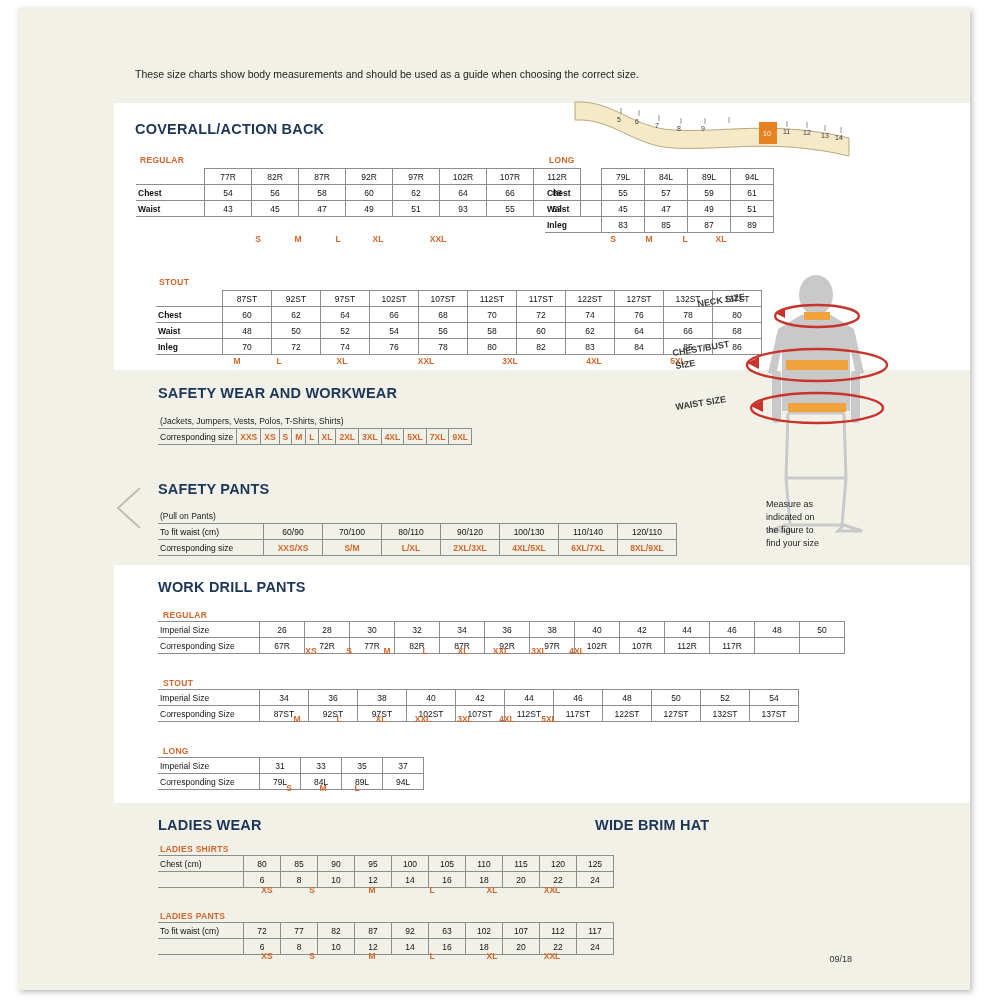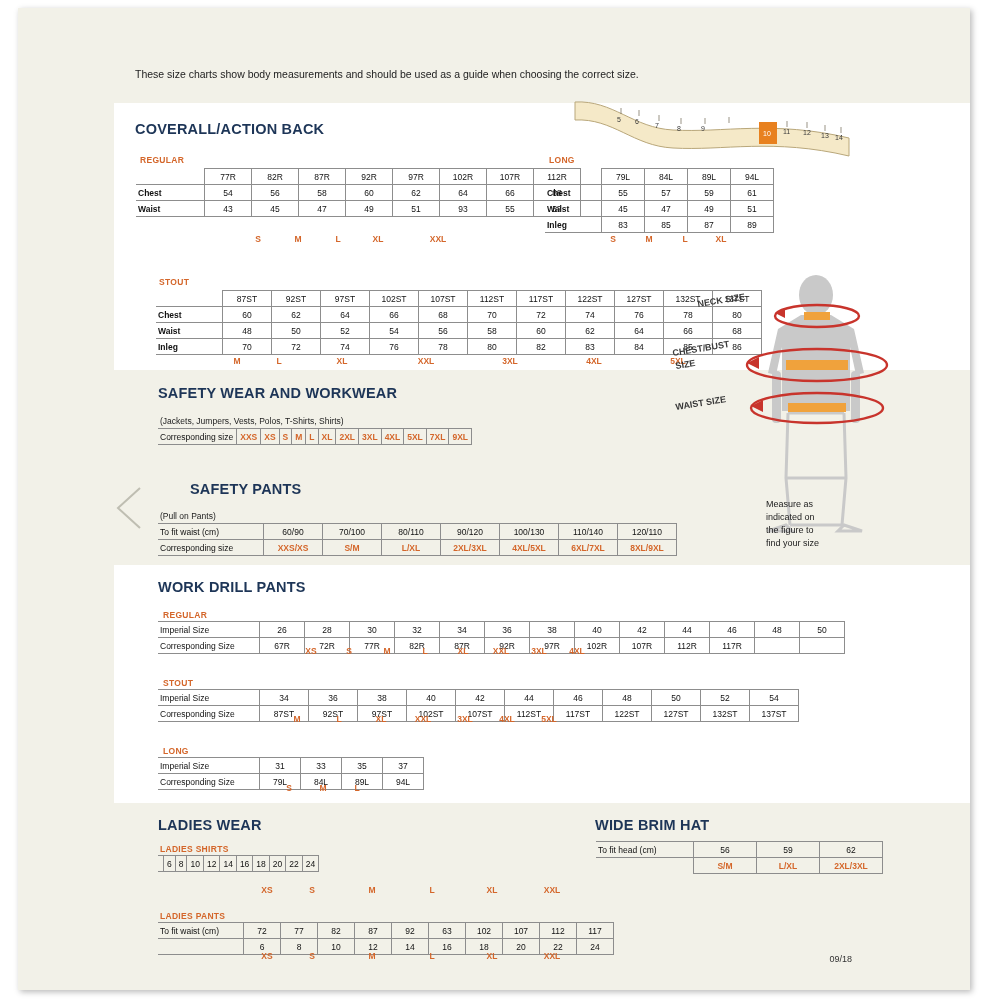--- a/index.html
+++ b/index.html
@@ -256,21 +256,21 @@
             <td class="orange">2XL</td>
             <td class="orange">3XL</td>
             <td class="orange">4XL</td>
             <td class="orange">5XL</td>
             <td class="orange">7XL</td>
             <td class="orange">9XL</td>
           </tr>
         </tbody>
       </table>
 
-    <div class="sect-title" style="left:140px;top:473px;margin-left:32px;">SAFETY PANTS</div>
+    <div class="sect-title" style="left:140px;top:473px;">SAFETY PANTS</div>
     <div class="note" style="left:142px;top:503px;">(Pull on Pants)</div>
     <table class="grid" id="tbl-safety-pants" style="left:140px;top:515px;">
         <tbody>
           <tr>
             <td class="lbl-plain" style="width:100px">To fit waist (cm)</td>
             <td style="width:52px">60/90</td>
             <td style="width:52px">70/100</td>
             <td style="width:52px">80/110</td>
             <td style="width:52px">90/120</td>
             <td style="width:52px">100/130</td>
@@ -406,20 +406,33 @@
         <span style="left: 114px; width: 34px;">S</span>
         <span style="left: 148px; width: 34px;">M</span>
         <span style="left: 182px; width: 34px;">L</span>
       </div>
 
     <div class="sect-title" style="left:140px;top:809px;">LADIES WEAR</div>
     <div class="sub-orange" style="left:142px;top:836px;">LADIES SHIRTS</div>
     <table class="grid" id="tbl-ladies-shirts" style="left:140px;top:847px;">
         <tbody>
           <tr>
+            <td class="lbl-plain" style="width:80px">Chest (cm)</td>
+            <td style="width:30px">80</td>
+            <td style="width:30px">85</td>
+            <td style="width:30px">90</td>
+            <td style="width:30px">95</td>
+            <td style="width:30px">100</td>
+            <td style="width:30px">105</td>
+            <td style="width:30px">110</td>
+            <td style="width:30px">115</td>
+            <td style="width:30px">120</td>
+            <td style="width:30px">125</td>
+          </tr>
+          <tr>
             <td class="lbl-plain"></td>
             <td>6</td>
             <td>8</td>
             <td>10</td>
             <td>12</td>
             <td>14</td>
             <td>16</td>
             <td>18</td>
             <td>20</td>
             <td>22</td>
@@ -470,36 +483,20 @@
     <div class="sizerow" id="sz-ladies-pants" style="left:140px;top:943px;width:420px;height:14px;">
         <span style="left: 94px; width: 30px;">XS</span>
         <span style="left: 124px; width: 60px;">S</span>
         <span style="left: 184px; width: 60px;">M</span>
         <span style="left: 244px; width: 60px;">L</span>
         <span style="left: 304px; width: 60px;">XL</span>
         <span style="left: 364px; width: 60px;">XXL</span>
       </div>
 
     <div class="sect-title" style="left:577px;top:809px;">WIDE BRIM HAT</div>
-    <table class="grid" id="tbl-hat" style="left:578px;top:833px;">
-        <tbody>
-          <tr>
-            <td class="lbl-plain" style="width:92px">To fit head (cm)</td>
-            <td style="width:56px">56</td>
-            <td style="width:56px">59</td>
-            <td style="width:56px">62</td>
-          </tr>
-          <tr>
-            <td class="noborder"></td>
-            <td class="orange">S/M</td>
-            <td class="orange">L/XL</td>
-            <td class="orange">2XL/3XL</td>
-          </tr>
-        </tbody>
-      </table>
 
     <div class="figure-wrap">
       <svg width="300" height="300" viewBox="0 0 300 300">
         <g fill="#c9c9c9" stroke="none">
           <ellipse cx="148" cy="32" rx="17" ry="20"></ellipse>
           <path d="M133,52 L163,52 L186,66 L196,110 L188,112 L182,84 L182,148 L114,148 L114,84 L108,112 L100,110 L110,66 Z"></path>
           <rect x="183" y="108" width="9" height="52" rx="4"></rect>
           <rect x="104" y="108" width="9" height="52" rx="4"></rect>
         </g>
         <g fill="none" stroke="#c9c9c9" stroke-width="3">

